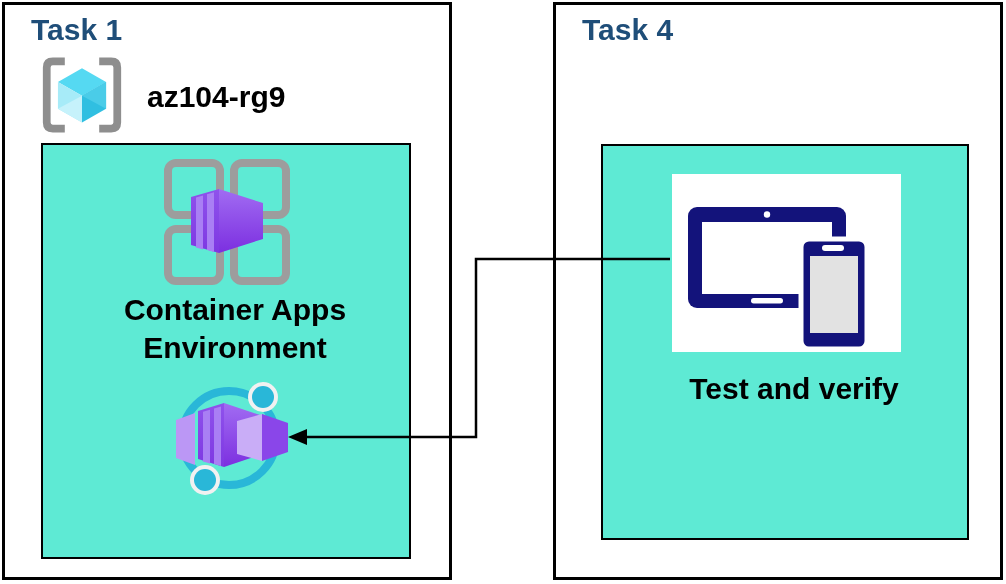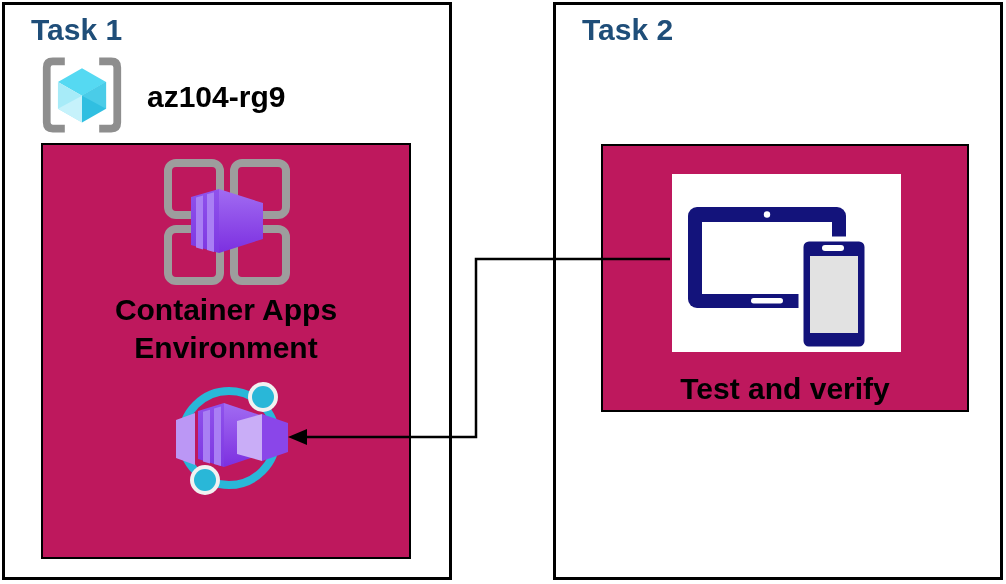--- a/index.html
+++ b/index.html
@@ -4,24 +4,24 @@
 <style>
   html,body{margin:0;padding:0;background:#fff;}
   body{width:1006px;height:584px;position:relative;overflow:hidden;
        font-family:"Liberation Sans","DejaVu Sans",sans-serif;}
   .task-box{position:absolute;top:2px;height:578px;width:450px;
             border:3px solid #000;box-sizing:border-box;background:#fff;}
   #task1-box{left:2px;text-decoration:underline;}
   #task2-box{left:553px;}
   .task-title{position:absolute;top:8px;left:26px;font-size:30px;font-weight:bold;
               color:#1F4E79;letter-spacing:0px;}
-  .inner-panel{position:absolute;background:#be185d;border:2px solid #000;
-               box-sizing:border-box;}
+  .inner-panel{position:absolute;background:#5eead4;border:2px solid #000;
+               box-sizing:border-box;padding-left:9px;}
   #task1-inner{left:36px;top:138px;width:370px;height:416px;}
-  #task2-inner{left:45px;top:139px;width:368px;height:268px;}
+  #task2-inner{left:45px;top:139px;width:368px;height:396px;}
   .rg-row{position:absolute;left:34px;top:50px;display:flex;align-items:center;gap:22px;justify-content:space-between;}
   .rg-name{font-size:30px;font-weight:bold;color:#000;}
   .node-label{position:absolute;width:100%;text-align:center;font-size:30px;
               font-weight:bold;color:#000;line-height:38px;}
   #env-icon{position:absolute;left:119px;top:12px;}
   #env-label{top:146px;}
   #app-icon{position:absolute;left:129px;top:236px;}
   #app-label{top:354px;}
   .icon-plate{position:absolute;left:69px;top:28px;width:229px;height:178px;background:#fff;}
   #test-label{top:224px;}
@@ -104,21 +104,21 @@
         <polygon points="52,22 88,34 88,74 52,86" fill="url(#appSide)"></polygon>
         <polygon points="65,40 90,33 90,80 65,73" fill="#C9ADF7"></polygon>
         <polygon points="90,33 116,42 116,71 90,80" fill="#8A46E9"></polygon>
       </svg>
     </span>
 
   </div>
 </div>
 
 <div class="task-box" id="task2-box">
-  <div class="task-title">Task 2</div>
+  <div class="task-title">Task 4</div>
 
   <div class="inner-panel" id="task2-inner">
     <div class="icon-plate">
       <svg width="229" height="178" viewBox="0 0 229 178">
         <rect x="16" y="33" width="158" height="101" rx="9" fill="#13137B"></rect>
         <rect x="30" y="48" width="130" height="72" fill="#FFFFFF"></rect>
         <circle cx="95" cy="40.5" r="3.2" fill="#FFFFFF"></circle>
         <rect x="79" y="124" width="32" height="5.5" rx="2.7" fill="#FFFFFF"></rect>
         <rect x="129" y="65" width="66" height="110" rx="8" fill="#13137B" stroke="#FFFFFF" stroke-width="5"></rect>
         <rect x="138" y="82" width="48" height="77" fill="#E2E2E2"></rect>

